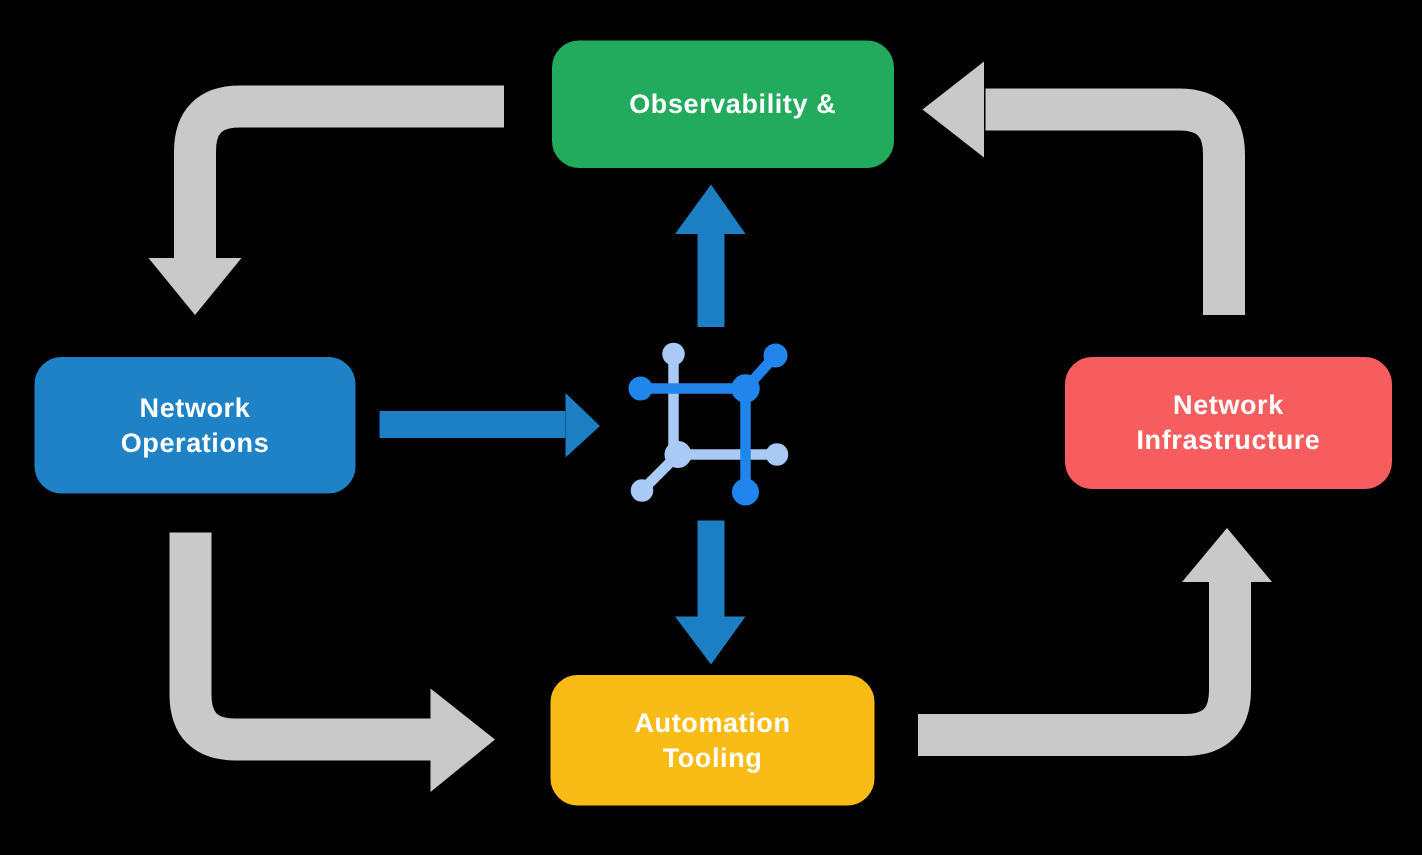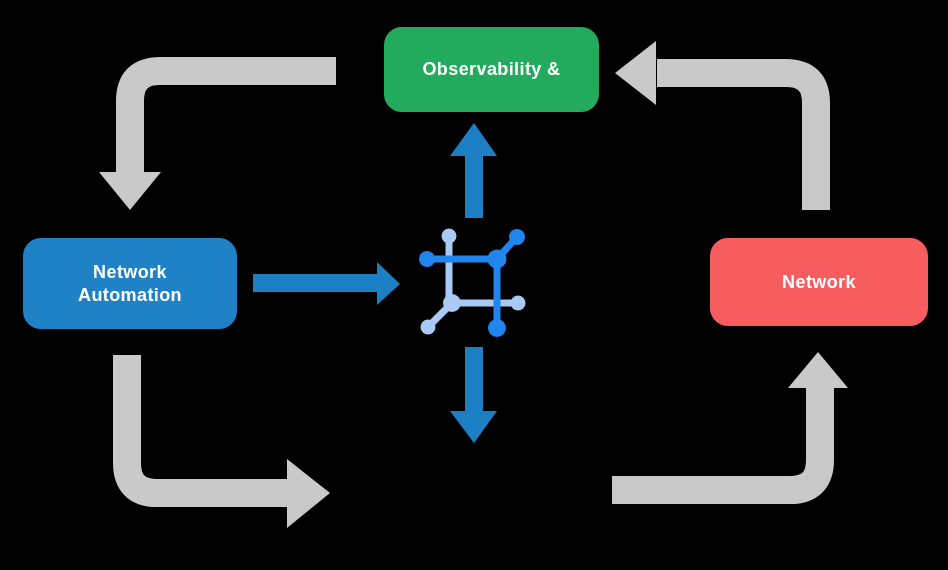--- a/index.html
+++ b/index.html
@@ -28,21 +28,21 @@
     align-items: center;
     justify-content: center;
     text-align: center;
     color: #ffffff;
     font-size: 18px;
     font-weight: bold;
     line-height: 23px;
     letter-spacing: 0.4px;
   }
   .node span { display: block; }
-  .node-observability { left: 384px; top: 27px;  width: 215px; height: 85px; background: #23AB5D; }
+  .node-observability { left: 368px; top: 27px;  width: 215px; height: 85px; background: #23AB5D; padding-left: 13px; }
   .node-operations    { left: 23px;  top: 238px; width: 214px; height: 91px; background: #1F82C6; }
   .node-infrastructure{ left: 710px; top: 238px; width: 218px; height: 88px; background: #F75D5E; }
   .node-automation    { left: 367px; top: 450px; width: 216px; height: 87px; background: #F9BC17; }
 </style>
 </head>
 <body>
 
 <div class="canvas">
 
   <svg class="layer" width="948" height="570" viewBox="0 0 948 570">
@@ -120,21 +120,26 @@
 
     </g>
   </svg>
 
   <div class="node node-observability">
     <span>Observability &amp;</span>
   </div>
 
   <div class="node node-operations">
     <span>Network</span>
-    <span>Automation</span>
+    <span>Operations</span>
   </div>
 
   <div class="node node-infrastructure">
     <span>Network</span>
+    <span>Infrastructure</span>
   </div>
 
+  <div class="node node-automation">
+    <span>Automation</span>
+    <span>Tooling</span>
+  </div>
 
 </div>
 
 </body></html>

